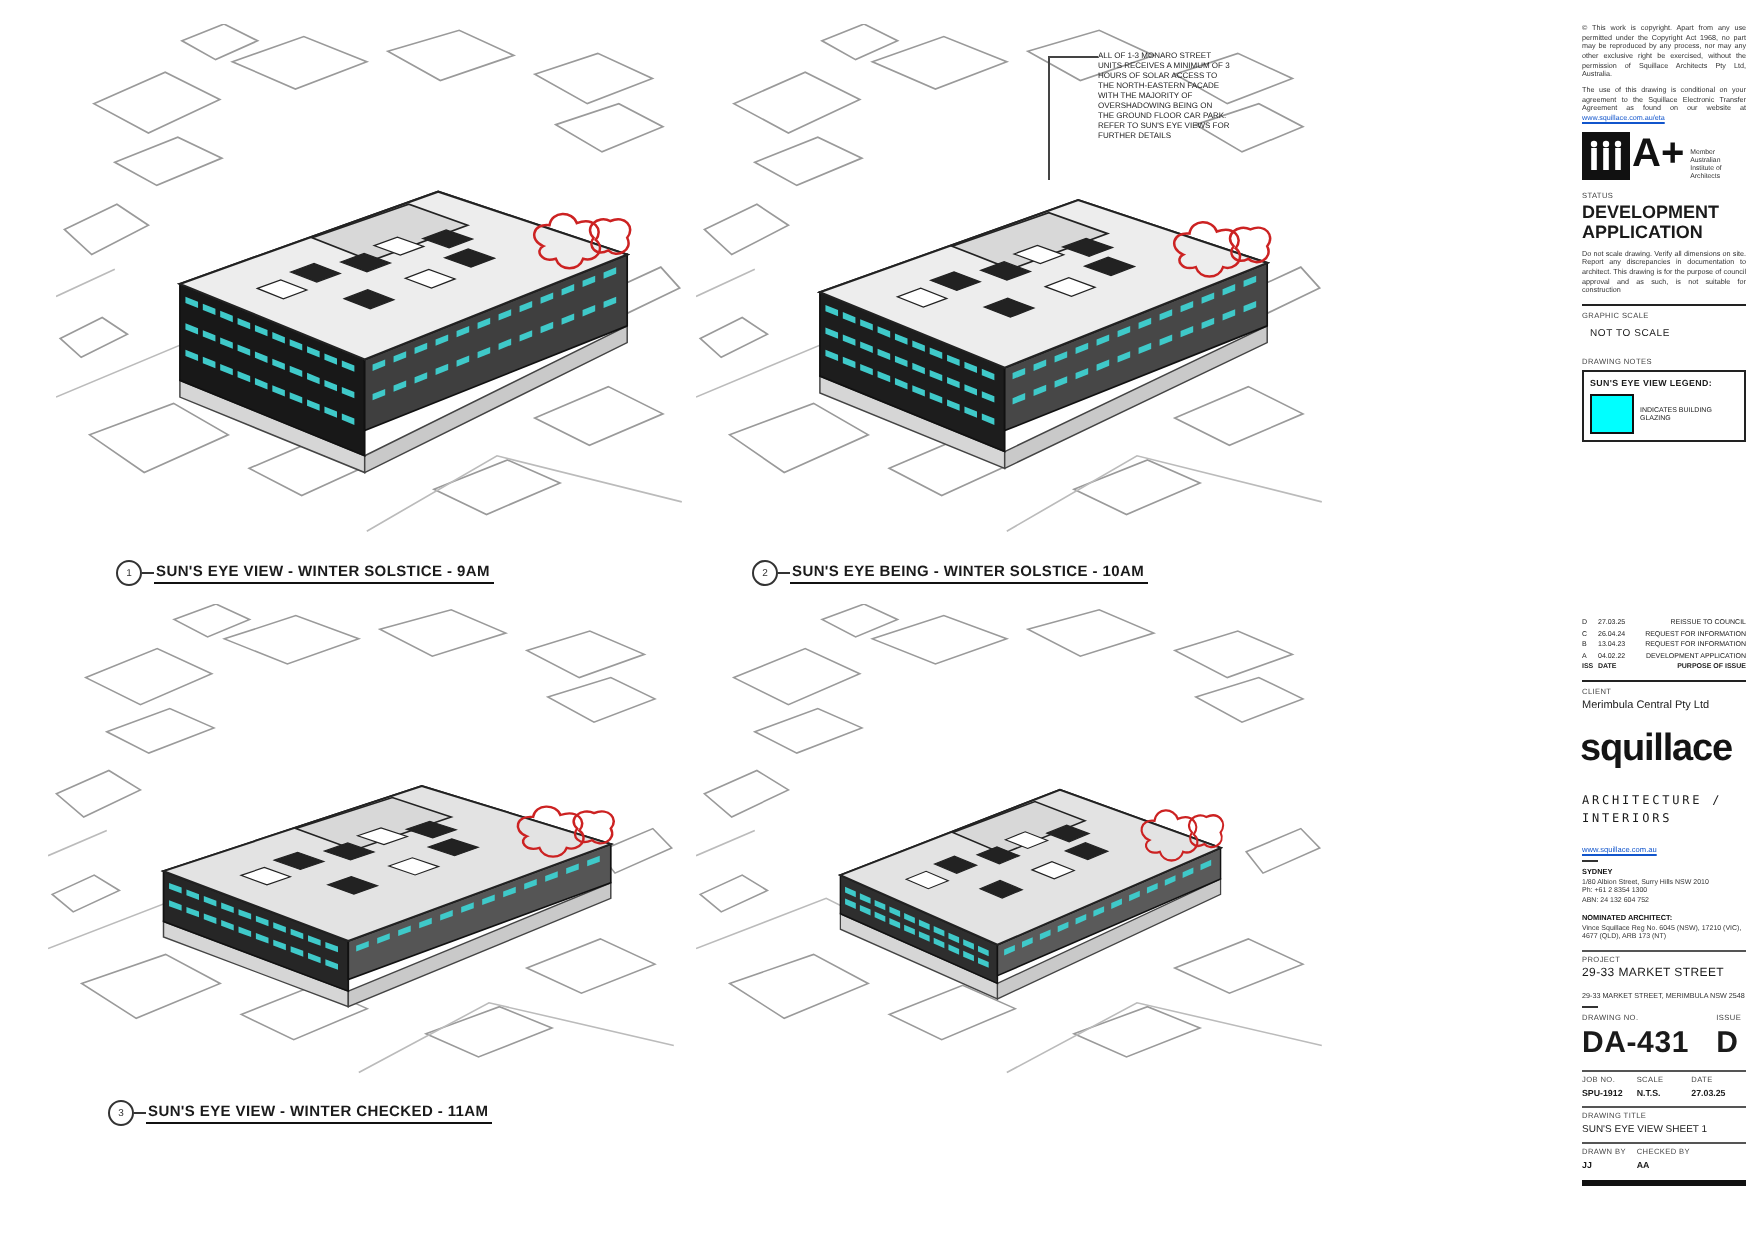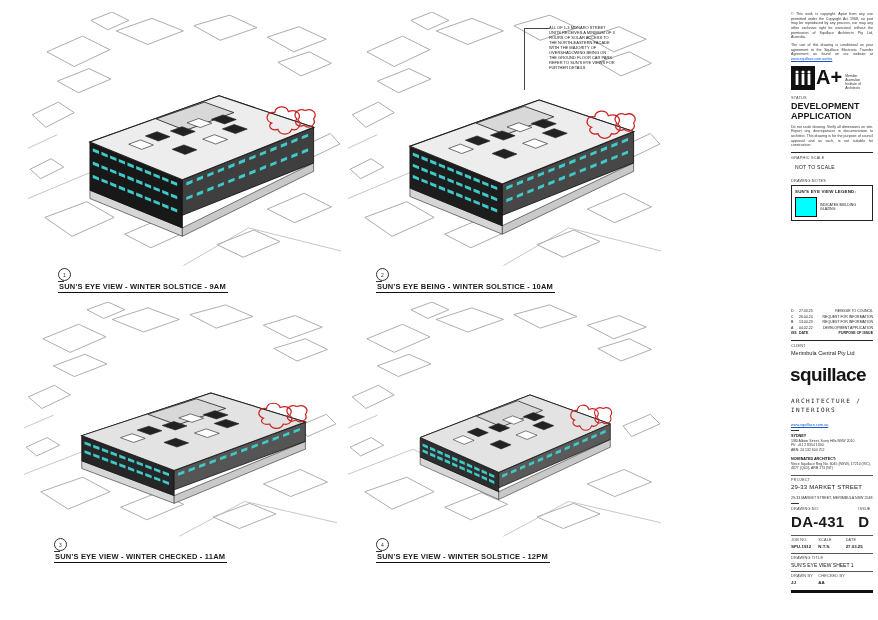--- a/index.html
+++ b/index.html
@@ -1,20 +1,20 @@
 <!DOCTYPE html>
 <html><head>
 <meta charset="utf-8">
 <style>
   html,body{margin:0;padding:0;background:#fff;}
   #sheet{position:relative;width:878px;height:620px;background:#fff;overflow:hidden;
          font-family:"Liberation Sans",sans-serif;color:#1a1a1a;}
   .view{position:absolute;}
   .view svg{display:block;}
-  .caption{position:absolute;bottom:1px;left:30px;display:flex;align-items:flex-start;flex-direction:column;}
+  .caption{position:absolute;bottom:1px;left:30px;display:flex;align-items:center;}
   .cap-circle{width:11px;height:11px;border:1px solid #333;border-radius:50%;
               font-size:5px;display:flex;align-items:center;justify-content:center;color:#333;}
   .cap-line{width:6px;border-top:1px solid #333;height:0;}
   .cap-text{font-size:7.5px;font-weight:bold;letter-spacing:.2px;border-bottom:1.5px solid #111;
             padding:0 2px 1px 1px;white-space:nowrap;}
   .note-box{position:absolute;left:201px;top:13px;width:66px;font-size:4px;line-height:1.25;
             color:#222;text-transform:uppercase;}
   .leader-h{position:absolute;left:176px;top:16px;width:25px;border-top:1px solid #444;height:0;}
   .leader-v{position:absolute;left:176px;top:16px;height:62px;border-left:1px solid #444;width:0;}
 
@@ -411,25 +411,20 @@
           <polygon points="131.6112,101.54139999999998 142.728,97.441 155.195,102.04 144.053,106.21600000000001" fill="#222" stroke="#222" stroke-width="0.6"></polygon>
           <polygon points="147.4641,93.73270000000001 158.5755,89.6485 171.08450000000002,94.1215 159.9479,98.28130000000002" fill="#ffffff" stroke="#222" stroke-width="0.6"></polygon>
           <polygon points="170.6683,90.3701 181.79410000000001,86.2427 194.33950000000004,90.6065 183.1885,94.8095" fill="#222" stroke="#222" stroke-width="0.6"></polygon>
           <polygon points="133.27530000000002,119.04910000000001 144.4407,114.8029 156.8573,119.5531 145.6667,123.8749" fill="#222" stroke="#222" stroke-width="0.6"></polygon>
           <polygon points="162.3475,109.3325 173.5165,105.0755 185.9947,109.64090000000002 174.8005,113.9735" fill="#ffffff" stroke="#222" stroke-width="0.6"></polygon>
           <polygon points="181.1131,99.53570000000002 192.2749,95.3003 204.80349999999999,99.71450000000002 193.61649999999997,104.0255" fill="#222" stroke="#222" stroke-width="0.6"></polygon>
           <path d="M228,94 c-7,-3 -5,-11 3,-10 c1,-7 11,-7 13,-1 c8,-3 13,3 9,8 c5,4 0,11 -6,9 c-2,6 -11,6 -13,0 c-7,2 -10,-4 -6,-6 z" fill="none" stroke="#CC2222" stroke-width="1.2"></path>
           <path d="M252,90 c-5,-5 2,-11 8,-8 c7,-3 12,3 8,8 c3,6 -5,10 -9,6 c-6,3 -10,-2 -7,-6 z" fill="none" stroke="#CC2222" stroke-width="1.2"></path>
         </g>
       </svg>
-    <div class="caption" style="left:28px">
-      <span class="cap-circle">4</span>
-      <span class="cap-line"></span>
-      <span class="cap-text">SUN'S EYE VIEW - WINTER SOLSTICE - 12PM</span>
-    </div>
   </div>
 
   <div id="titleblock">
 
     <div class="tb-copy">© This work is copyright. Apart from any use permitted under the Copyright Act 1968, no part may be reproduced by any process, nor may any other exclusive right be exercised, without the permission of Squillace Architects Pty Ltd, Australia.</div>
     <div class="tb-copy">
       <span>The use of this drawing is conditional on your agreement to the Squillace Electronic Transfer Agreement as found on our website at</span>
       <a class="tb-link" href="#">www.squillace.com.au/eta</a>
     </div>
 

